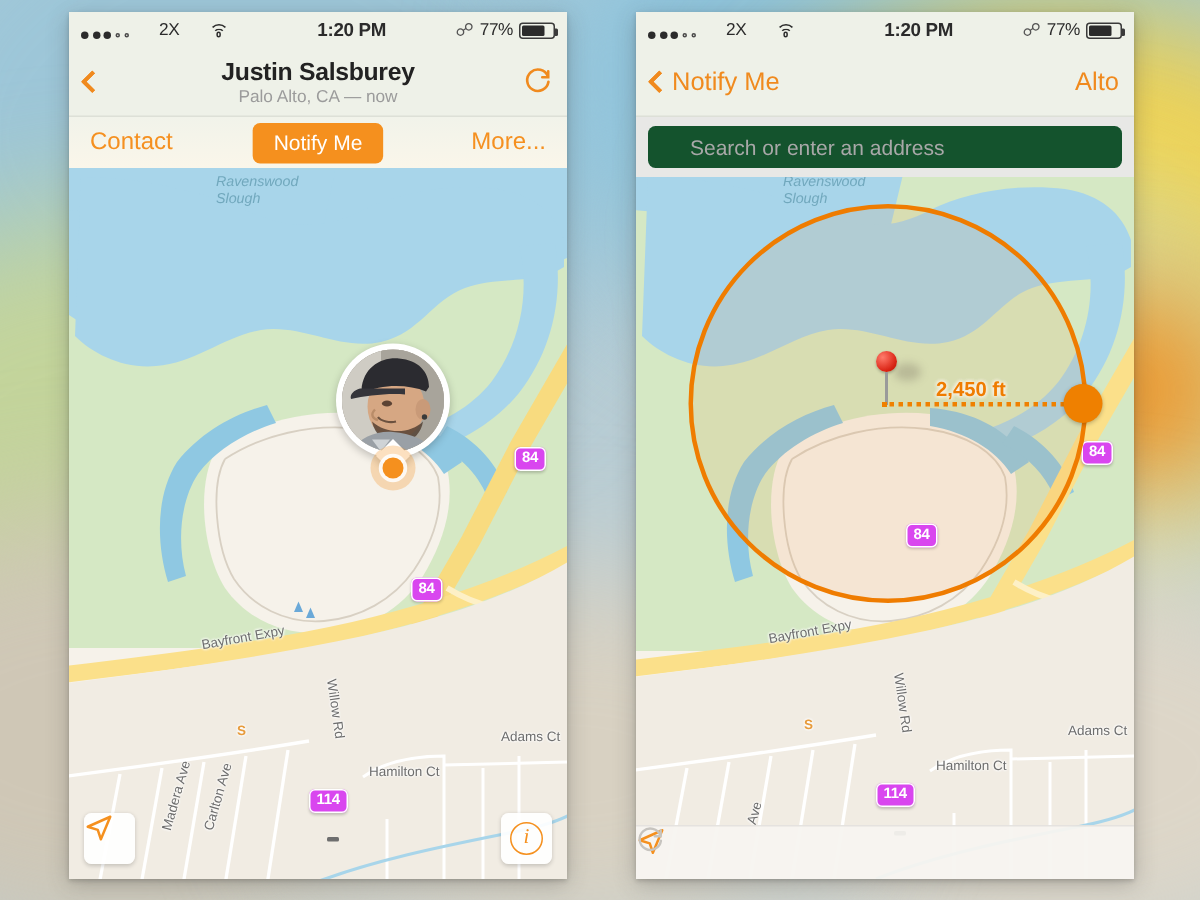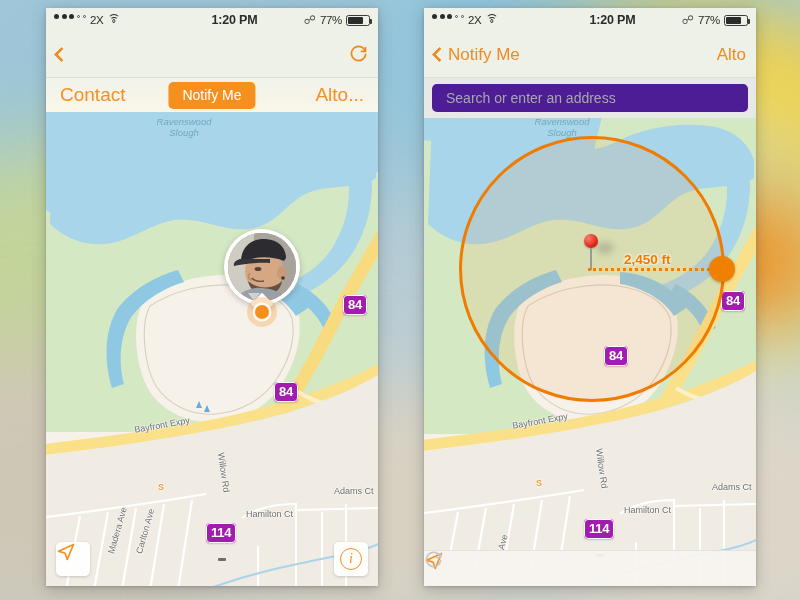--- a/index.html
+++ b/index.html
@@ -28,21 +28,21 @@
 
   
   .statusbar {
     height: 24px;
     background: #eef1e8;
     display: flex; align-items: center;
     padding: 0 8px;
     font-size: 12px; color: #2b2b2b;
     position: relative;
   }
-  .sb-left  { display: flex; align-items: flex-start; gap: 4px; }
+  .sb-left  { display: flex; align-items: flex-end; gap: 20px; }
   .sb-mid   { position: absolute; left: 0; right: 0; text-align: center; font-weight: bold; font-size: 12.5px; letter-spacing: -.2px; margin-left: 45px;}
   .sb-right { margin-left: auto; display: flex; align-items: center; gap: 4px; z-index:2;}
   .dots { display: flex; gap: 2.5px; align-items: center; }
   .dot { width: 5px; height: 5px; border-radius: 50%; background: #2b2b2b; }
   .dot.off { background: transparent; border: 1px solid #4a4a4a; width: 3.5px; height: 3.5px; }
   .sb-2x { font-size: 11.5px; letter-spacing: -.3px; }
   .wifi { width: 13px; height: 10px; position: relative; }
   .wifi i { position:absolute; border: 1.4px solid #2b2b2b; border-bottom-color: transparent;
             border-left-color: transparent; border-right-color: transparent; border-radius: 50%;
             left:50%; transform: translateX(-50%);}
@@ -73,32 +73,32 @@
   .refresh-ico { width:19px; height:19px; position:relative; }
   .refresh-ico svg { display:block; }
 
   
   .actionbar {
     height: 34px;
     background: linear-gradient(#f1f3ea, #faf6ea);
     display:flex; align-items:center; justify-content:space-between;
     padding: 0 14px; position:relative;
   }
-  .act-link { color:#f59020; font-size:19px; cursor:pointer;}
+  .act-link { color:#f59020; font-size:16px; cursor:pointer;}
   .pill {
     background:#f5901e; color:#fff; font-size:14px;
     padding: 5px 14px 6px; border-radius:5px; cursor:pointer;
     position:absolute; left:50%; transform:translateX(-50%);
   }
 
   
   .searchwrap { height: 40px; background:#e8e8e6; padding: 6px 8px; }
   .searchbar {
-    height: 28px; background:#4c1d95; border-radius:5px;
-    display:flex; align-items:center; padding: 0 14px;
+    height: 28px; background:#14532d; border-radius:5px;
+    display:flex; align-items:center; padding: 0 28px;
     font-size: 14px; color:#a8a8a8;
   }
 
   
   .map { position:relative; flex:1; overflow:hidden; background:#e9e4dc; }
   .map svg { position:absolute; top:0; left:0; }
 
   .screen { display:flex; flex-direction:column; height:100%; }
 
   
@@ -158,30 +158,30 @@
     border-radius:5px; display:flex; align-items:center; justify-content:center;
     box-shadow:0 1px 3px rgba(0,0,0,.18); cursor:pointer;
   }
   .info-i {
     width:22px; height:22px; border:1.6px solid #f5901e; border-radius:50%;
     color:#f5901e; font-size:14px; font-style:italic; font-family:"Liberation Serif", serif;
     display:flex; align-items:center; justify-content:center; line-height:1;
   }
   .shield { position:absolute; }
   .shield .s {
-    background:#a21caf; border:1.5px solid #fff; border-radius:4px;
-    color:#fff; font-size:13px; font-weight:bold; padding:1px 4px 1.5px;
+    background:#d946ef; border:1.5px solid #fff; border-radius:4px;
+    color:#fff; font-size:10px; font-weight:bold; padding:1px 4px 1.5px;
     box-shadow:0 1px 2px rgba(0,0,0,.2); letter-spacing:-.2px;
   }
   .road-label {
     position:absolute; color:#6d6d6d; font-size:9px; white-space:nowrap;
     text-shadow:0 0 2px #fff,0 0 2px #fff,0 0 2px #fff;
   }
   .water-label {
-    position:absolute; color:#71a8bd; font-size:9.5px; font-style:italic; text-align:center;
+    position:absolute; color:#71a8bd; font-size:9.5px; font-style:italic; 
     line-height:1.2;
   }
 </style>
 </head>
 <body>
 
 <div class="backdrop">
   <div class="b" style="left:-40px;  top:-60px;  width:520px; height:420px; background:#9dc6d8;"></div>
   <div class="b" style="left:420px;  top:-80px;  width:480px; height:380px; background:#8fc4dc;"></div>
   <div class="b" style="left:560px;  top:60px;   width:420px; height:320px; background:#f2d24e;"></div>
@@ -219,34 +219,38 @@
       <span class="batt">
             <b style="width:77%"></b>
           </span>
     </div>
   </div>
 
   <div class="navbar">
     <div class="nav-back">
       <span class="chev"></span>
     </div>
+    <div class="nav-title-wrap">
+      <div class="nav-title">Justin Salsburey</div>
+      <div class="nav-sub">Palo Alto, CA — now</div>
+    </div>
     <div class="nav-right">
       <span class="refresh-ico">
         <svg width="19" height="19" viewBox="0 0 24 24" fill="none" stroke="#f08a1e" stroke-width="2.2" stroke-linecap="round">
           <path d="M20.5 7.5 A9 9 0 1 0 21 12"></path>
               <path d="M20.8 3.2 L20.8 8.2 L15.8 8.2"></path>
         </svg>
       </span>
     </div>
   </div>
 
   <div class="actionbar">
     <span class="act-link">Contact</span>
     <span class="pill">Notify Me</span>
-    <span class="act-link">Alto...</span>
+    <span class="act-link">More...</span>
   </div>
 
   <div class="map">
     <svg width="332" height="478" viewBox="0 0 332 478">
       <rect x="0" y="0" width="332" height="478" fill="#f6f2ea"></rect>
 
       <path d="M0,0 L332,0 L332,320 L0,320 Z" fill="#d5e8c4"></path>
 
       <path d="M0,0 L332,0 L332,60 C300,74 262,56 236,66 C212,74 210,96 186,100
                C160,104 140,88 112,92 C86,96 70,116 44,116 C26,116 12,106 0,98 Z" fill="#a8d5ea"></path>

